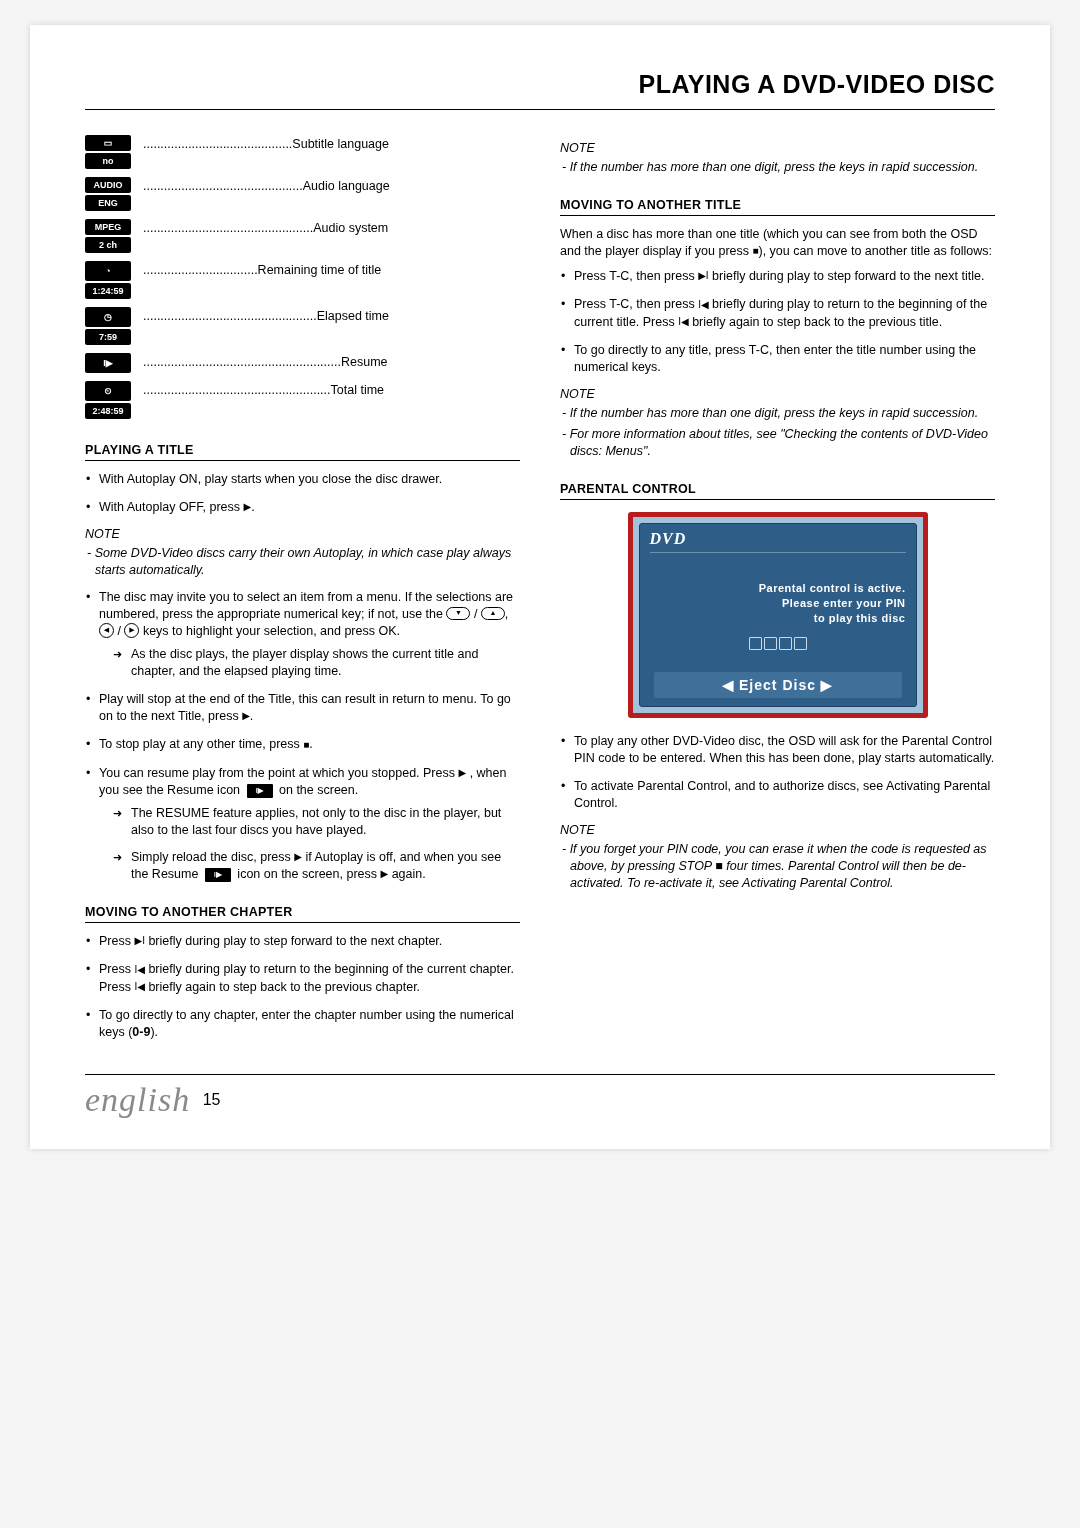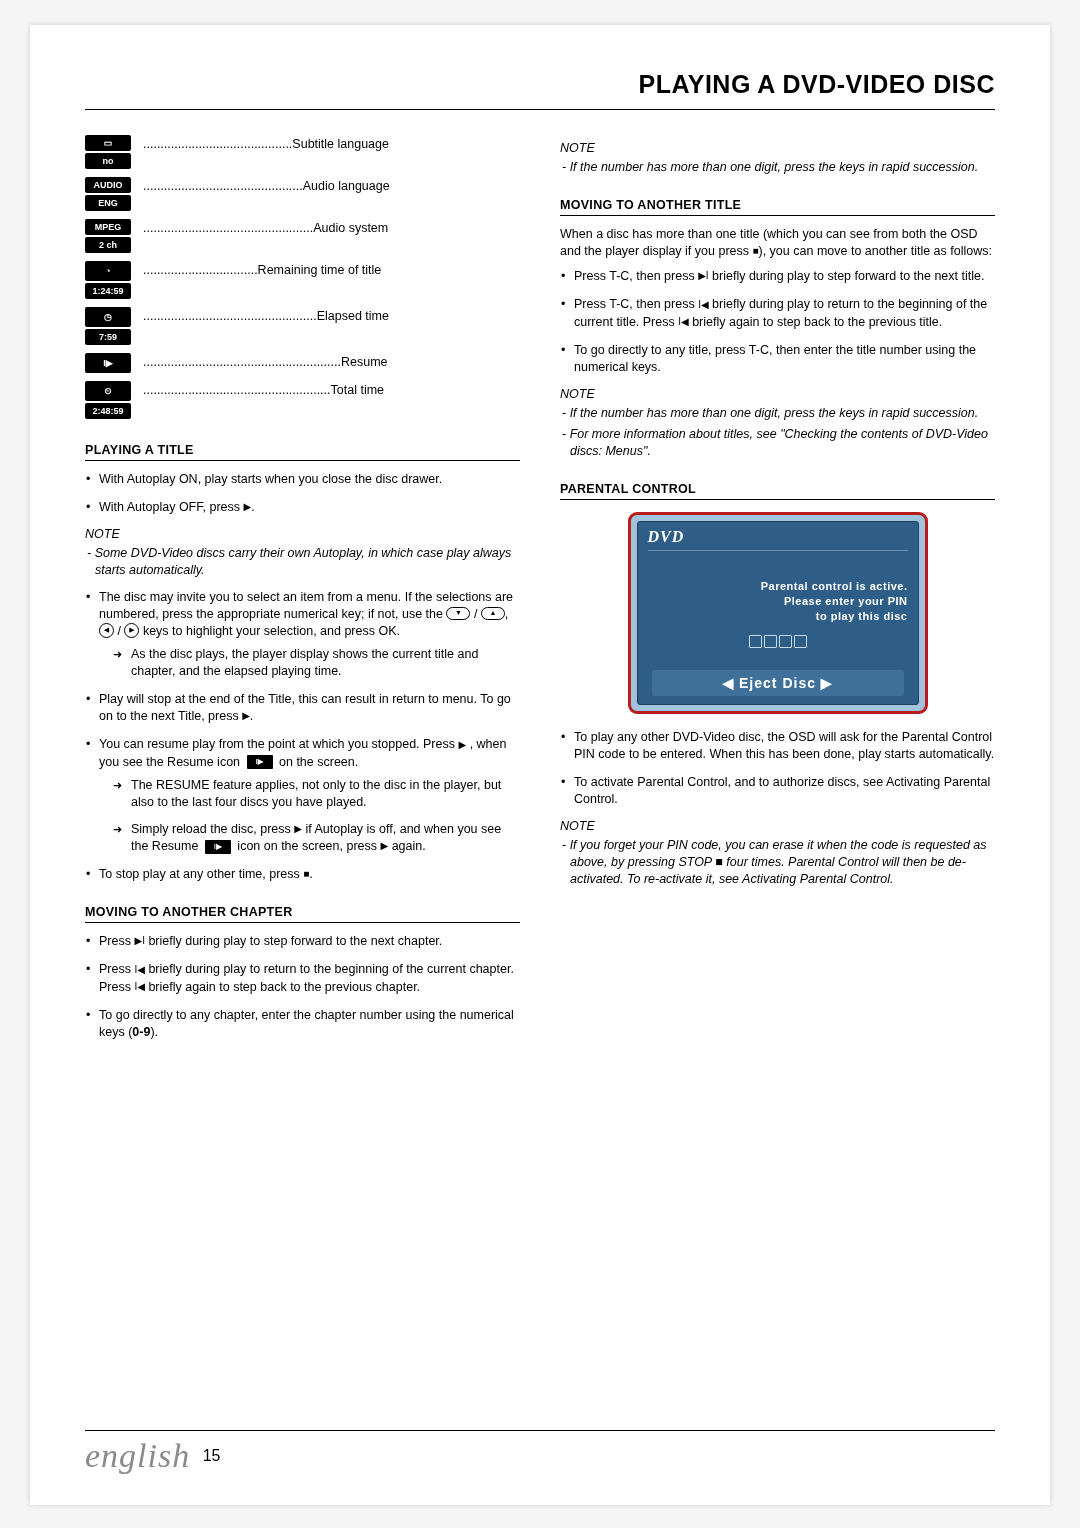--- a/index.html
+++ b/index.html
@@ -9,21 +9,21 @@
     width: 1080px;
     height: 1528px;
     position: relative;
     color: #000;
   }
   .page {
     position: absolute;
     left: 30px;
     top: 25px;
     width: 1020px;
-    height: 1480px;
+    height: 1124px;
     background: #fff;
     box-shadow: 0 0 6px rgba(0,0,0,0.15);
     padding: 45px 55px 35px 55px;
   }
   .header {
     text-align: right;
     border-bottom: 1px solid #000;
     padding-bottom: 10px;
     margin-bottom: 25px;
   }
@@ -168,24 +168,24 @@
     text-align: center;
     line-height: 14px;
     vertical-align: middle;
     border-radius: 1px;
     margin: 0 3px;
   }
   
   .osd {
     width: 300px;
     margin: 12px auto 15px auto;
-    border: 3px solid #b91c1c;
+    border: 5px solid #b91c1c;
     background: #a2c3dc;
     padding: 6px;
-    border-radius: 9px;
+    border-radius: 3px;
   }
   .osd-inner {
     background: #2e5e87;
     border: 1px solid #1c4060;
     border-radius: 3px;
     padding-bottom: 8px;
   }
   .osd-logo {
     color: #fff;
     font-style: italic;
@@ -329,27 +329,27 @@
       <div class="note-body">
           <span class="dash">- Some DVD-Video discs carry their own Autoplay, in which case play always starts automatically.</span>
         </div>
       <ul class="b">
         <li><span>The disc may invite you to select an item from a menu. If the selections are numbered, press the appropriate numerical key; if not, use the </span><span class="oval-btn">▼</span> / <span class="oval-btn">▲</span>, <span class="circ-btn">◀</span> / <span class="circ-btn">▶</span><span> keys to highlight your selection, and press OK.</span>
           <ul class="arrow">
               <li>As the disc plays, the player display shows the current title and chapter, and the elapsed playing time.</li>
             </ul>
         </li>
         <li><span>Play will stop at the end of the Title, this can result in return to menu. To go on to the next Title, press </span><span class="inline-icon glyph">▶</span><span>.</span></li>
+        <li><span>To stop play at any other time, press </span><span class="inline-icon glyph">■</span><span>.</span></li>
         <li><span>You can resume play from the point at which you stopped. Press </span><span class="inline-icon glyph">▶</span><span> , when you see the Resume icon </span><span class="resume-chip">I▶</span><span> on the screen.</span>
           <ul class="arrow">
             <li>The RESUME feature applies, not only to the disc in the player, but also to the last four discs you have played.</li>
             <li><span>Simply reload the disc, press </span><span class="inline-icon glyph">▶</span><span> if Autoplay is off, and when you see the Resume </span><span class="resume-chip">I▶</span><span> icon on the screen, press </span><span class="inline-icon glyph">▶</span><span> again.</span></li>
           </ul>
         </li>
-        <li><span>To stop play at any other time, press </span><span class="inline-icon glyph">■</span><span>.</span></li>
       </ul>
 
       <div class="sec-h">MOVING TO ANOTHER CHAPTER</div>
       <ul class="b">
         <li><span>Press </span><span class="inline-icon glyph">▶I</span><span> briefly during play to step forward to the next chapter.</span></li>
         <li><span>Press </span><span class="inline-icon glyph">I◀</span><span> briefly during play to return to the beginning of the current chapter. Press </span><span class="inline-icon glyph">I◀</span><span> briefly again to step back to the previous chapter.</span></li>
         <li><span>To go directly to any chapter, enter the chapter number using the numerical keys (</span><b>0-9</b><span>).</span></li>
       </ul>
     </div>
 

